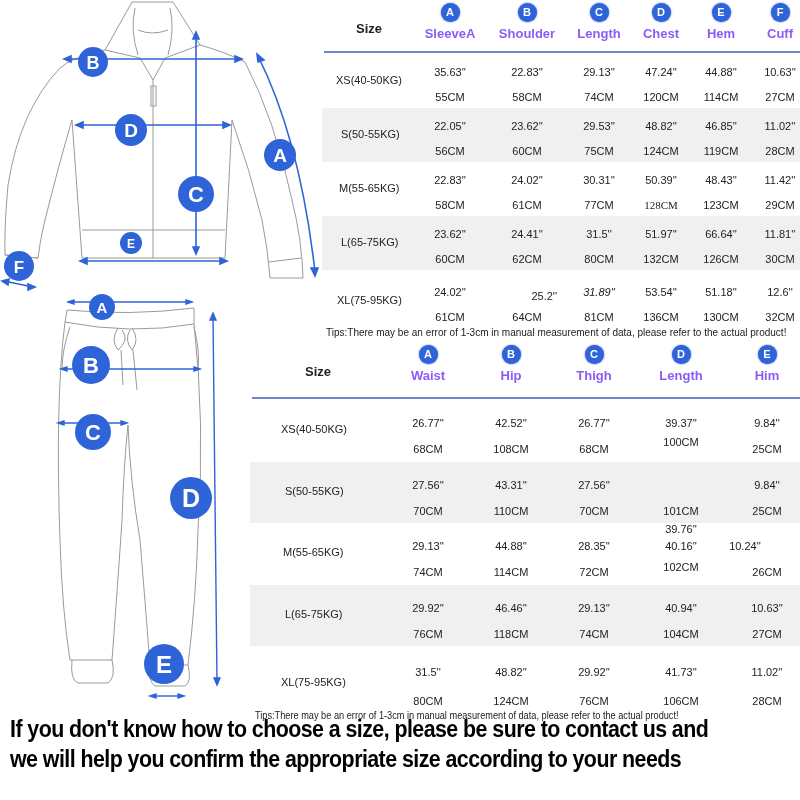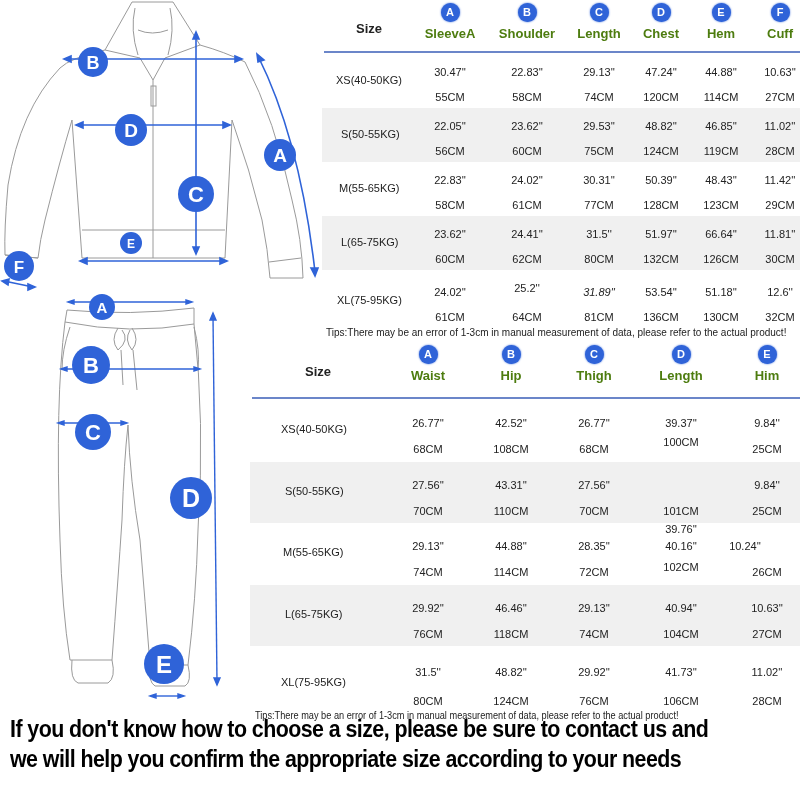--- a/index.html
+++ b/index.html
@@ -12,21 +12,21 @@
     .size-table { position: absolute; }
     .tbl-head { position: relative; }
     .tbl-head .size-label { position: absolute; font-weight: bold; font-size: 13px; color: #222; }
     .col-head { position: absolute; text-align: center; }
     .badge {
       display: inline-flex; align-items: center; justify-content: center;
       width: 19px; height: 19px; border-radius: 50%;
       background: #2f63d8; color: #fff; font-size: 11px; font-weight: bold;
       box-shadow: 0 0 2px #2f63d8;
     }
-    .col-name { display: block; font-weight: bold; font-size: 13px; color: #4d7c0f; margin-top: 4px; white-space: nowrap; }
+    .col-name { display: block; font-weight: bold; font-size: 13px; color: #8b5cf6; margin-top: 4px; white-space: nowrap; }
     .head-rule { position: absolute; height: 2px; background: #6b86c9; }
 
     .row { position: absolute; left: 0; }
     .row.shaded { background: #f0f0f0; }
     .row-label { position: absolute; font-size: 11px; color: #222; white-space: nowrap; }
     .cell { position: absolute; text-align: center; font-size: 11px; color: #222; white-space: nowrap; }
 
     .tip { position: absolute; font-size: 10px; color: #222; white-space: nowrap; }
 
     .footer { position: absolute; left: 10px; top: 714px; width: 790px; font-weight: bold; font-size: 23px; line-height: 30px; color: #000; letter-spacing: -0.6px; font-family: "Liberation Sans", "DejaVu Sans", sans-serif; transform: scaleX(0.93); transform-origin: left top; white-space: nowrap; }
@@ -178,21 +178,21 @@
     </div>
     <div class="col-head" style="left:418px;top:2px;width:80px;">
       <span class="badge">F</span>
       <span class="col-name">Cuff</span>
     </div>
   </div>
   <div class="head-rule" style="left:2px;top:51px;width:476px;"></div>
 
   <div class="row" style="top:54px;width:478px;height:54px;">
     <span class="row-label" style="left:14px;top:20px;">XS(40-50KG)</span>
-    <span class="cell" style="left:98px;top:12px;width:60px;">30.47''</span>
+    <span class="cell" style="left:98px;top:12px;width:60px;">35.63''</span>
     <span class="cell" style="left:98px;top:37px;width:60px;">55CM</span>
     <span class="cell" style="left:175px;top:12px;width:60px;">22.83''</span>
     <span class="cell" style="left:175px;top:37px;width:60px;">58CM</span>
     <span class="cell" style="left:247px;top:12px;width:60px;">29.13''</span>
     <span class="cell" style="left:247px;top:37px;width:60px;">74CM</span>
     <span class="cell" style="left:309px;top:12px;width:60px;">47.24''</span>
     <span class="cell" style="left:309px;top:37px;width:60px;">120CM</span>
     <span class="cell" style="left:369px;top:12px;width:60px;">44.88''</span>
     <span class="cell" style="left:369px;top:37px;width:60px;">114CM</span>
     <span class="cell" style="left:428px;top:12px;width:60px;">10.63''</span>
@@ -215,21 +215,21 @@
   </div>
   <div class="row" style="top:162px;width:478px;height:54px;">
     <span class="row-label" style="left:17px;top:20px;">M(55-65KG)</span>
     <span class="cell" style="left:98px;top:12px;width:60px;">22.83''</span>
     <span class="cell" style="left:98px;top:37px;width:60px;">58CM</span>
     <span class="cell" style="left:175px;top:12px;width:60px;">24.02''</span>
     <span class="cell" style="left:175px;top:37px;width:60px;">61CM</span>
     <span class="cell" style="left:247px;top:12px;width:60px;">30.31''</span>
     <span class="cell" style="left:247px;top:37px;width:60px;">77CM</span>
     <span class="cell" style="left:309px;top:12px;width:60px;">50.39''</span>
-    <span class="cell" style="left:309px;top:37px;width:60px;">128CM</span>
+    <span class="cell" style="left:309px;top:37px;width:60px;font-family:Liberation Serif, serif;">128CM</span>
     <span class="cell" style="left:369px;top:12px;width:60px;">48.43''</span>
     <span class="cell" style="left:369px;top:37px;width:60px;">123CM</span>
     <span class="cell" style="left:428px;top:12px;width:60px;">11.42''</span>
     <span class="cell" style="left:428px;top:37px;width:60px;">29CM</span>
   </div>
   <div class="row shaded" style="top:216px;width:478px;height:54px;">
     <span class="row-label" style="left:19px;top:20px;">L(65-75KG)</span>
     <span class="cell" style="left:98px;top:12px;width:60px;">23.62''</span>
     <span class="cell" style="left:98px;top:37px;width:60px;">60CM</span>
     <span class="cell" style="left:175px;top:12px;width:60px;">24.41''</span>
@@ -240,21 +240,21 @@
     <span class="cell" style="left:309px;top:37px;width:60px;">132CM</span>
     <span class="cell" style="left:369px;top:12px;width:60px;">66.64''</span>
     <span class="cell" style="left:369px;top:37px;width:60px;">126CM</span>
     <span class="cell" style="left:428px;top:12px;width:60px;">11.81''</span>
     <span class="cell" style="left:428px;top:37px;width:60px;">30CM</span>
   </div>
   <div class="row" style="top:270px;width:478px;height:56px;">
     <span class="row-label" style="left:15px;top:24px;">XL(75-95KG)</span>
     <span class="cell" style="left:98px;top:16px;width:60px;">24.02''</span>
     <span class="cell" style="left:98px;top:41px;width:60px;">61CM</span>
-    <span class="cell" style="left:175px;top:12px;width:60px;">25.2''</span>
+    <span class="cell" style="left:175px;top:20px;width:60px;text-align:right;">25.2''</span>
     <span class="cell" style="left:175px;top:41px;width:60px;">64CM</span>
     <span class="cell" style="left:247px;top:16px;width:60px;font-style:italic;">31.89''</span>
     <span class="cell" style="left:247px;top:41px;width:60px;">81CM</span>
     <span class="cell" style="left:309px;top:16px;width:60px;">53.54''</span>
     <span class="cell" style="left:309px;top:41px;width:60px;">136CM</span>
     <span class="cell" style="left:369px;top:16px;width:60px;">51.18''</span>
     <span class="cell" style="left:369px;top:41px;width:60px;">130CM</span>
     <span class="cell" style="left:428px;top:16px;width:60px;">12.6''</span>
     <span class="cell" style="left:428px;top:41px;width:60px;">32CM</span>
   </div>

